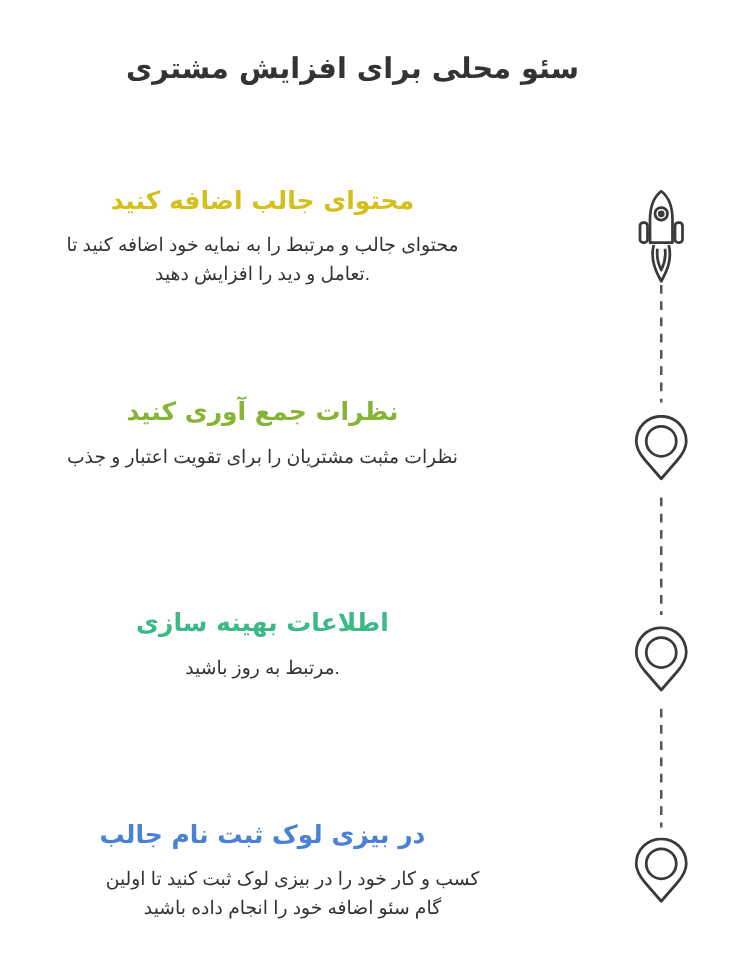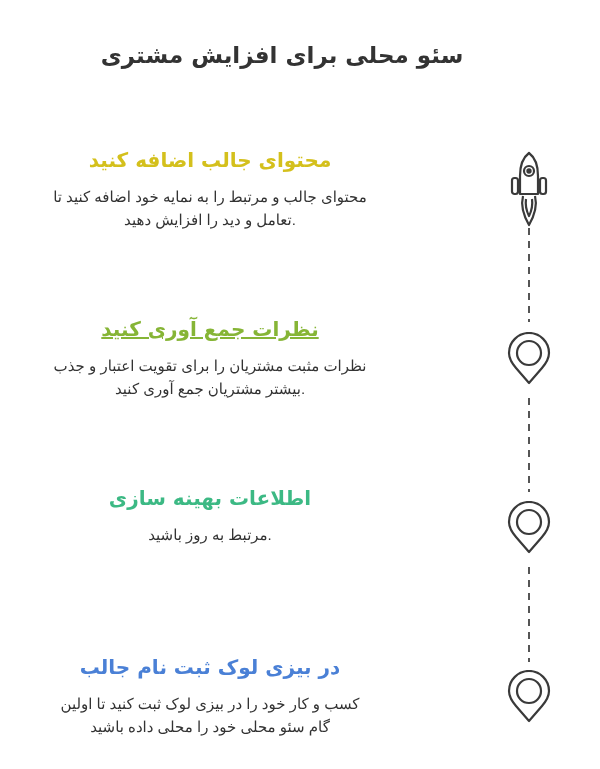--- a/index.html
+++ b/index.html
@@ -42,24 +42,23 @@
       <rect x="35" y="28" width="6" height="16" rx="2.5"></rect>
       <line x1="13" y1="37" x2="15" y2="37"></line>
       <line x1="33" y1="37" x2="35" y2="37"></line>
       <path d="M18 46 C15 58 20 68 24 75 C28 68 33 58 30 46"></path>
       <path d="M21 49 C20 56 22 62 24 66 C26 62 28 56 27 49"></path>
     </g>
   </svg>
 </div>
 
 <div>
-  <div class="step-title" style="top:317px;color:#86B536;text-decoration:underline;">نظرات جمع آوری کنید</div>
+  <div class="step-title" style="top:317px;color:#86B536;">نظرات جمع آوری کنید</div>
   <div class="step-desc" style="top:354px;text-align:center;">
     <div>نظرات مثبت مشتریان را برای تقویت اعتبار و جذب</div>
-    <div>.بیشتر مشتریان جمع آوری کنید</div>
   </div>
   <svg class="icon" style="left:507px;top:332px;" width="44" height="54" viewBox="0 0 44 54">
     <g fill="none" stroke="#3a3a3a" stroke-width="2.2">
       <path d="M22 51 L9 36 C3 29 2 24 2 21 A20 20 0 0 1 42 21 C42 24 41 29 35 36 Z" stroke-linejoin="round"></path>
       <circle cx="22" cy="21" r="12"></circle>
     </g>
   </svg>
 </div>
 
 <div>
@@ -70,23 +69,23 @@
   <svg class="icon" style="left:507px;top:501px;" width="44" height="54" viewBox="0 0 44 54">
     <g fill="none" stroke="#3a3a3a" stroke-width="2.2">
       <path d="M22 51 L9 36 C3 29 2 24 2 21 A20 20 0 0 1 42 21 C42 24 41 29 35 36 Z" stroke-linejoin="round"></path>
       <circle cx="22" cy="21" r="12"></circle>
     </g>
   </svg>
 </div>
 
 <div>
   <div class="step-title" style="top:655px;color:#4A80D6;">در بیزی لوک ثبت نام جالب</div>
-  <div class="step-desc" style="top:692px;">
+  <div class="step-desc" style="top:692px;padding-left:24px;">
     <div>کسب و کار خود را در بیزی لوک ثبت کنید تا اولین</div>
-    <div>گام سئو محلی خود را محلی داده باشید</div>
+    <div>گام سئو اضافه خود را انجام داده باشید</div>
   </div>
   <svg class="icon" style="left:507px;top:670px;" width="44" height="54" viewBox="0 0 44 54">
     <g fill="none" stroke="#3a3a3a" stroke-width="2.2">
       <path d="M22 51 L9 36 C3 29 2 24 2 21 A20 20 0 0 1 42 21 C42 24 41 29 35 36 Z" stroke-linejoin="round"></path>
       <circle cx="22" cy="21" r="12"></circle>
     </g>
   </svg>
 </div>
 
 </body></html>

